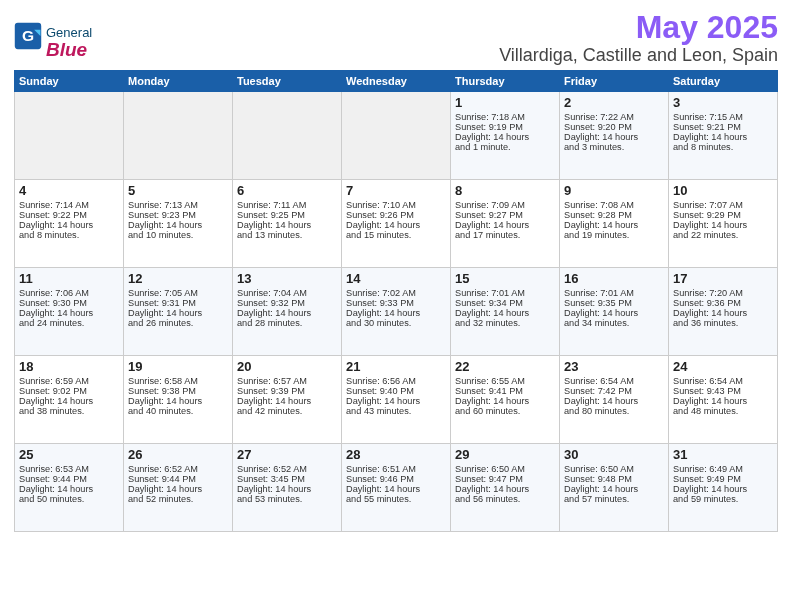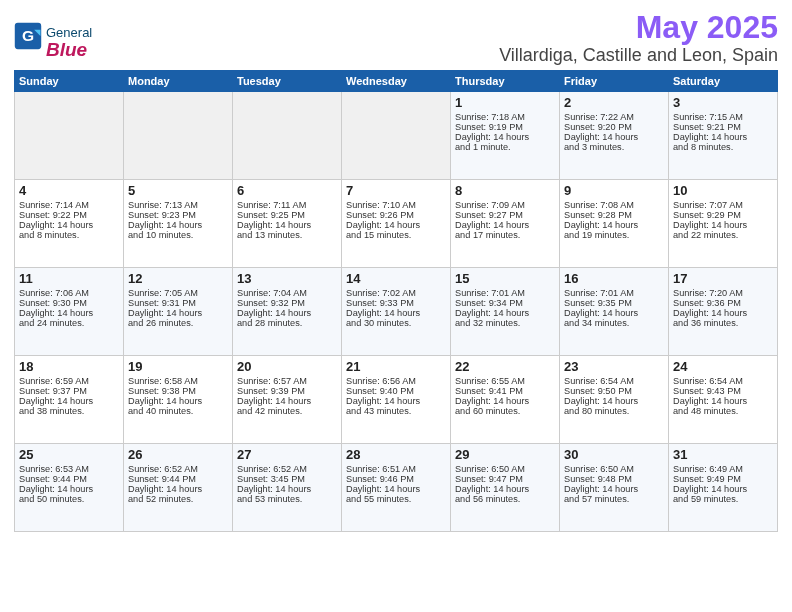--- a/index.html
+++ b/index.html
@@ -257,21 +257,21 @@
             <div>Sunrise: 7:20 AM</div>
             <div>Sunset: 9:36 PM</div>
             <div>Daylight: 14 hours</div>
             <div>and 36 minutes.</div>
           </td>
         </tr>
         <tr>
           <td>
             <span class="day-number">18</span>
             <div>Sunrise: 6:59 AM</div>
-            <div>Sunset: 9:37 PM</div>
+            <div>Sunset: 9:02 PM</div>
             <div>Daylight: 14 hours</div>
             <div>and 38 minutes.</div>
           </td>
           <td>
             <span class="day-number">19</span>
             <div>Sunrise: 6:58 AM</div>
             <div>Sunset: 9:38 PM</div>
             <div>Daylight: 14 hours</div>
             <div>and 40 minutes.</div>
           </td>
@@ -292,21 +292,21 @@
           <td>
             <span class="day-number">22</span>
             <div>Sunrise: 6:55 AM</div>
             <div>Sunset: 9:41 PM</div>
             <div>Daylight: 14 hours</div>
             <div>and 60 minutes.</div>
           </td>
           <td>
             <span class="day-number">23</span>
             <div>Sunrise: 6:54 AM</div>
-            <div>Sunset: 9:50 PM</div>
+            <div>Sunset: 7:42 PM</div>
             <div>Daylight: 14 hours</div>
             <div>and 80 minutes.</div>
           </td>
           <td>
             <span class="day-number">24</span>
             <div>Sunrise: 6:54 AM</div>
             <div>Sunset: 9:43 PM</div>
             <div>Daylight: 14 hours</div>
             <div>and 48 minutes.</div>
           </td>

